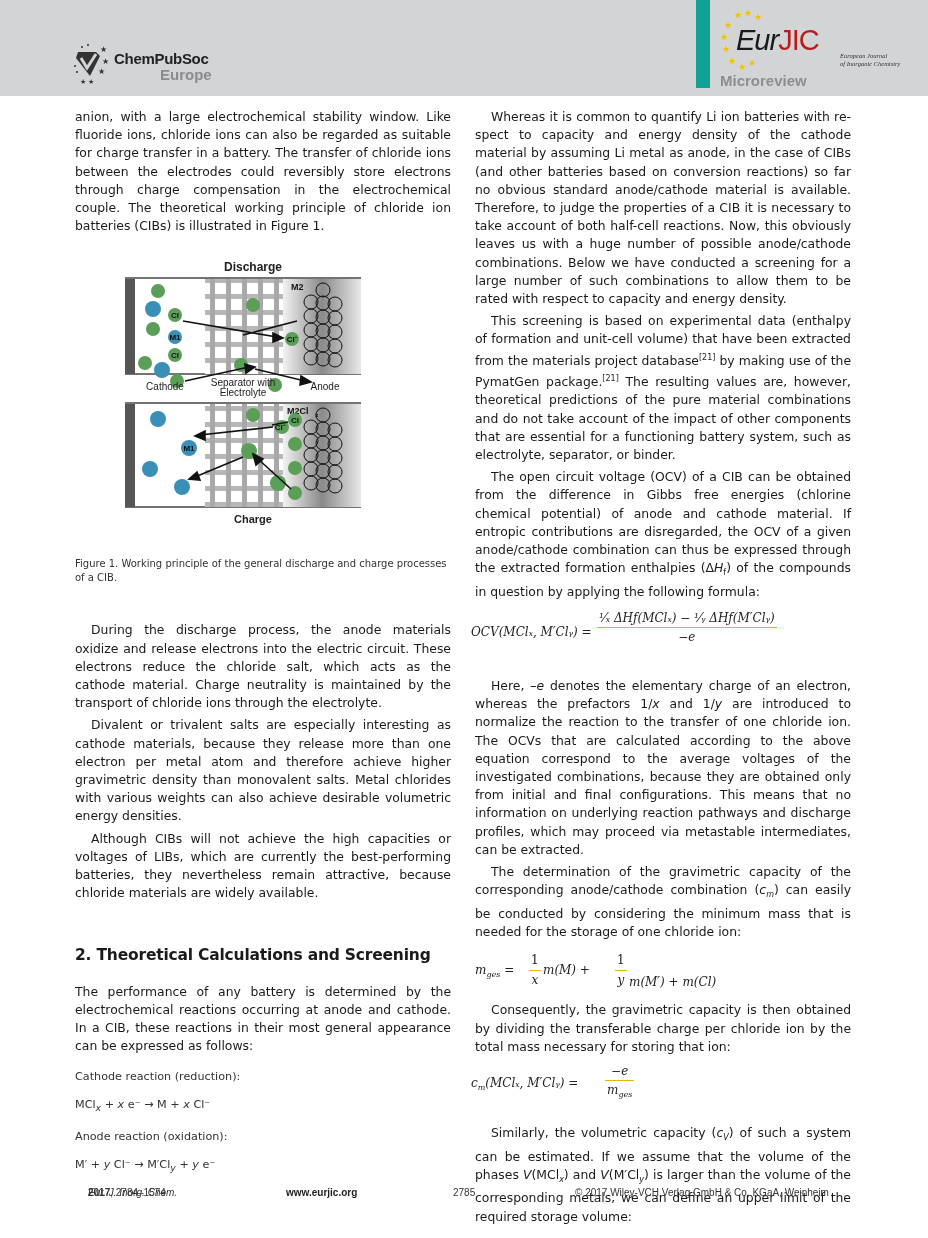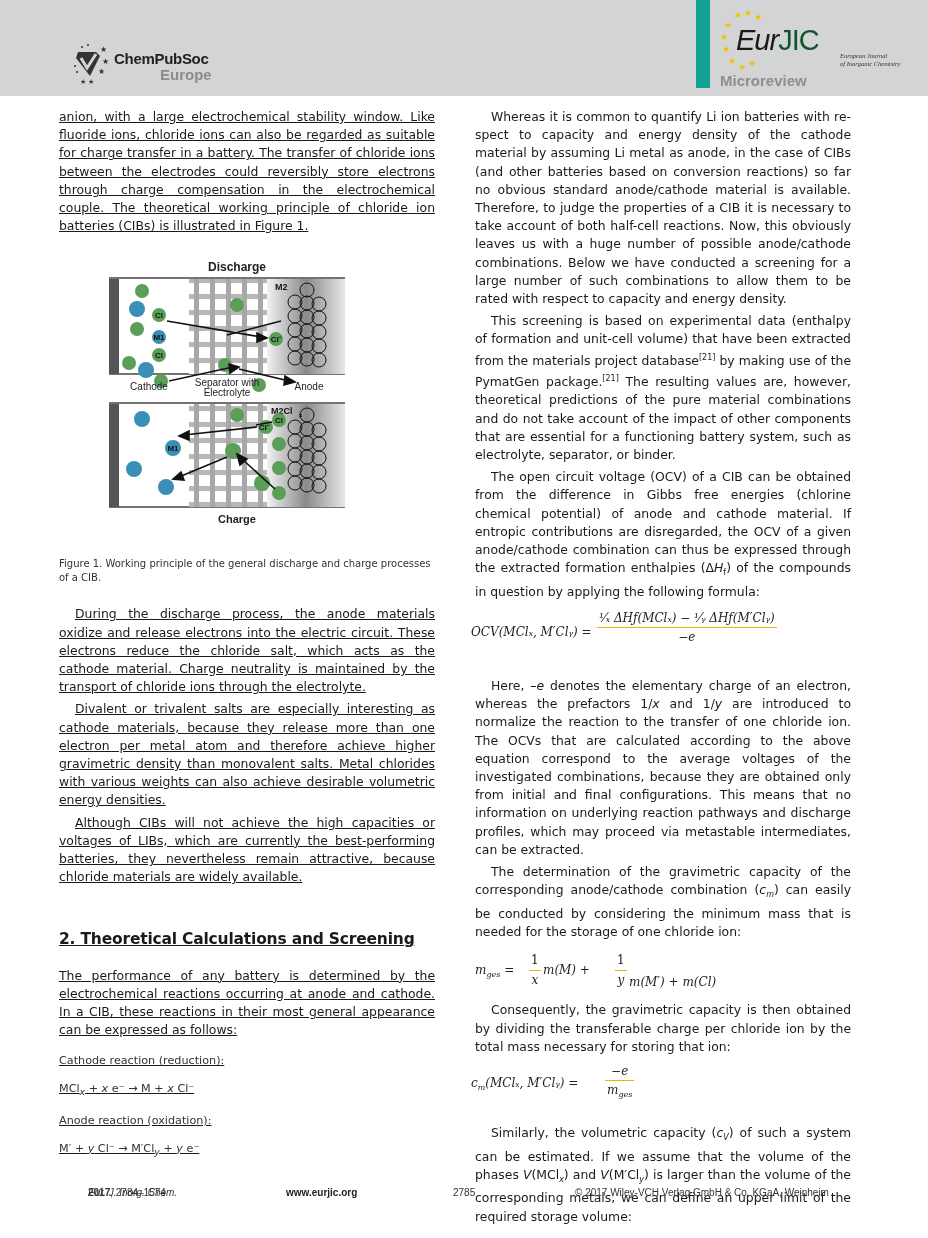--- a/index.html
+++ b/index.html
@@ -9,27 +9,27 @@
   
   .header { position: absolute; left: 0; top: 0; width: 928px; height: 96px; background: #d3d4d6; }
   .cps-logo { position: absolute; left: 72px; top: 42px; width: 160px; height: 48px; }
   .cps-emblem { position: absolute; left: 0; top: 0; width: 38px; height: 44px; }
   .cps-name { position: absolute; left: 42px; top: 8px; font-family: "Liberation Sans", sans-serif; font-weight: bold; font-size: 15px; color: #222; letter-spacing: -0.3px; }
   .cps-sub { position: absolute; left: 88px; top: 24px; font-family: "Liberation Sans", sans-serif; font-weight: bold; font-size: 15px; color: #8a8b8d; }
   .teal-bar { position: absolute; left: 696px; top: 0; width: 14px; height: 88px; background: #12a293; }
   .eurjic { position: absolute; left: 716px; top: 8px; width: 200px; height: 84px; }
   .eurjic-stars { position: absolute; left: 0; top: 0; width: 60px; height: 70px; }
   .eurjic-title { position: absolute; left: 20px; top: 16px; font-family: "Liberation Sans", sans-serif; font-style: italic; font-size: 29px; color: #1a1a1a; letter-spacing: -1px; }
-  .eurjic-title .jic { color: #14532d; font-style: normal; font-weight: normal; }
+  .eurjic-title .jic { color: #b91c1c; font-style: normal; font-weight: normal; }
   .eurjic-sub { position: absolute; left: 124px; top: 44px; font-family: "Liberation Serif", serif; font-style: italic; font-size: 6.5px; line-height: 8px; color: #333; }
   .microreview { position: absolute; left: 4px; top: 64px; font-family: "Liberation Sans", sans-serif; font-weight: bold; font-size: 15px; color: #8d8e90; }
 
   
   .col { position: absolute; top: 108px; width: 376px; font-size: 12.4px; line-height: 18.2px; color: #1a1a1a; }
-  .col-left { left: 59px; text-decoration: underline; }
+  .col-left { left: 75px; }
   .col-right { left: 475px; }
   .p { text-align: justify; hyphens: manual; }
   .indent { text-indent: 16px; }
   .mt4 { margin-top: 4px; }
 
   .figure { position: relative; width: 376px; height: 330px; margin-top: 22px; }
   .figure svg { position: absolute; left: 50px; top: 0; }
   .caption { font-size: 10px; line-height: 14px; color: #333; margin-top: 10px; }
 
   .section-title { font-family: "DejaVu Sans", sans-serif; font-weight: bold; font-size: 15.5px; color: #1a1a1a; margin-top: 44px; margin-bottom: 18px; letter-spacing: -0.2px; }
@@ -231,21 +231,21 @@
             <polygon points="64,222 72,215 75,223"></polygon>
           <line x1="166" y1="232" x2="133" y2="202"></line>
             <polygon points="128,197 131,208 138,202"></polygon>
         </g>
       </g>
       <text x="128" y="266" font-family="Liberation Sans, sans-serif" font-weight="bold" font-size="11" text-anchor="middle" fill="#222">Charge</text>
     </svg>
     <p class="caption" style="position:absolute; top:290px; left:0; width:376px;">Figure 1. Working principle of the general discharge and charge processes of a CIB.</p>
   </div>
 
-  <p class="p indent" style="margin-top:18px;">During the discharge process, the anode materials oxidize and release electrons into the electric circuit. These electrons reduce the chloride salt, which acts as the cathode material. Charge neutrality is maintained by the transport of chloride ions through the electrolyte.</p>
+  <p class="p indent" style="margin-top:34px;">During the discharge process, the anode materials oxidize and release electrons into the electric circuit. These electrons reduce the chloride salt, which acts as the cathode material. Charge neutrality is maintained by the transport of chloride ions through the electrolyte.</p>
   <p class="p indent mt4">Divalent or trivalent salts are especially interesting as cath­ode materials, because they release more than one electron per metal atom and therefore achieve higher gravimetric density than monovalent salts. Metal chlorides with various weights can also achieve desirable volumetric energy densities.</p>
   <p class="p indent mt4">Although CIBs will not achieve the high capacities or volta­ges of LIBs, which are currently the best-performing batteries, they nevertheless remain attractive, because chloride materials are widely available.</p>
 
   <h2 class="section-title">2. Theoretical Calculations and Screening</h2>
   <p class="p">The performance of any battery is determined by the electro­chemical reactions occurring at anode and cathode. In a CIB, these reactions in their most general appearance can be ex­pressed as follows:</p>
 
   <p class="reaction" style="margin-top:14px;">Cathode reaction (reduction):</p>
   <p class="reaction"><span>MCl</span><sub><i>x</i></sub><span> + </span><i>x</i><span> e⁻ → M + </span><i>x</i><span> Cl⁻</span></p>
   <p class="reaction">Anode reaction (oxidation):</p>
   <p class="reaction"><span>M′ + </span><i>y</i><span> Cl⁻ → M′Cl</span><sub><i>y</i></sub><span> + </span><i>y</i><span> e⁻</span></p>

